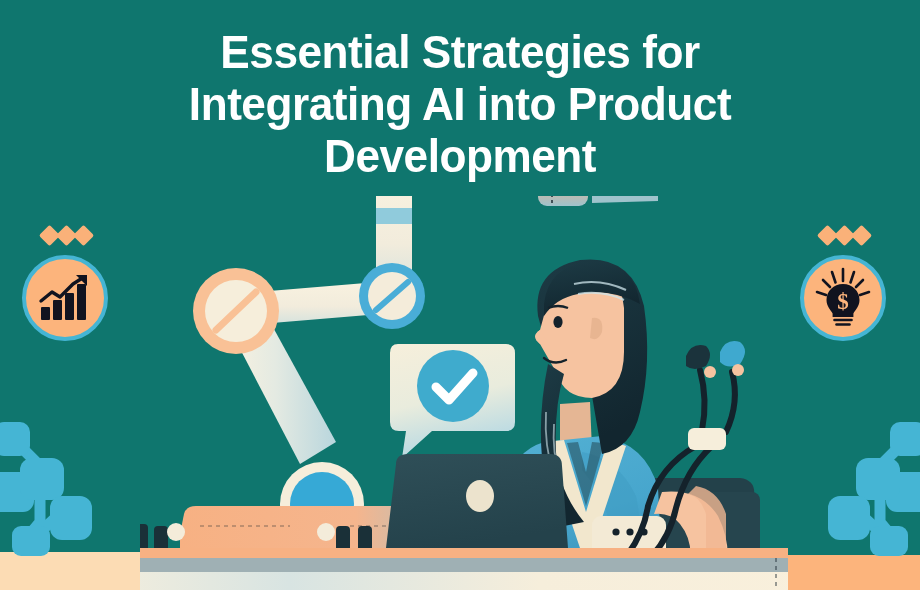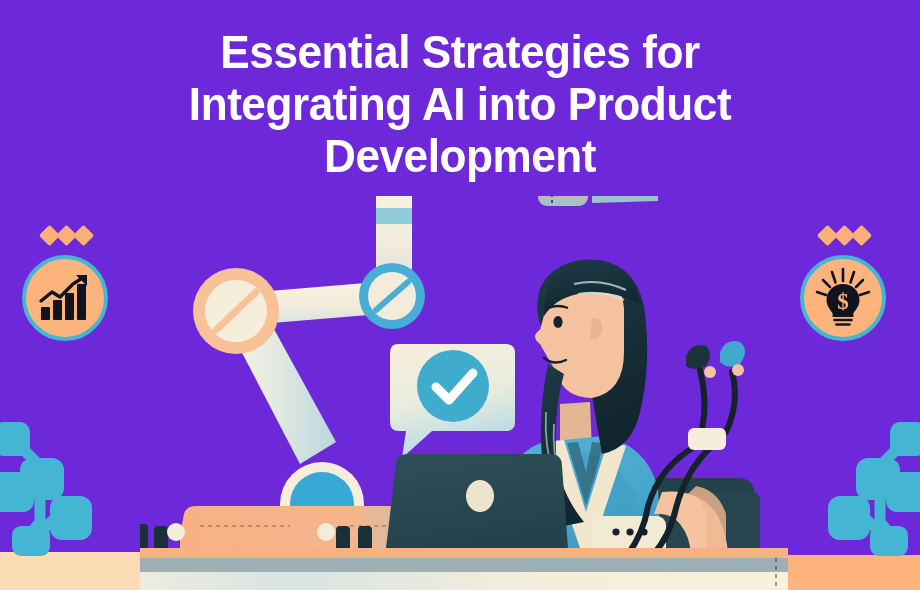--- a/index.html
+++ b/index.html
@@ -5,21 +5,21 @@
 <style>
   * { margin:0; padding:0; box-sizing:border-box; }
   html,body{ background:#0c0d15; }
   body{
     width:920px; height:590px; overflow:hidden;
     font-family:"Liberation Sans", sans-serif;
   }
   #canvas{
     position:relative;
     width:920px; height:590px;
-    background:#6d28d9;
+    background:#0f766e;
     overflow:hidden;
   }
 
   
   #title-block{
     position:absolute; left:0; top:26px; width:920px;
     text-align:center;
     padding:0 60px;
   }
   #title-block .line{

